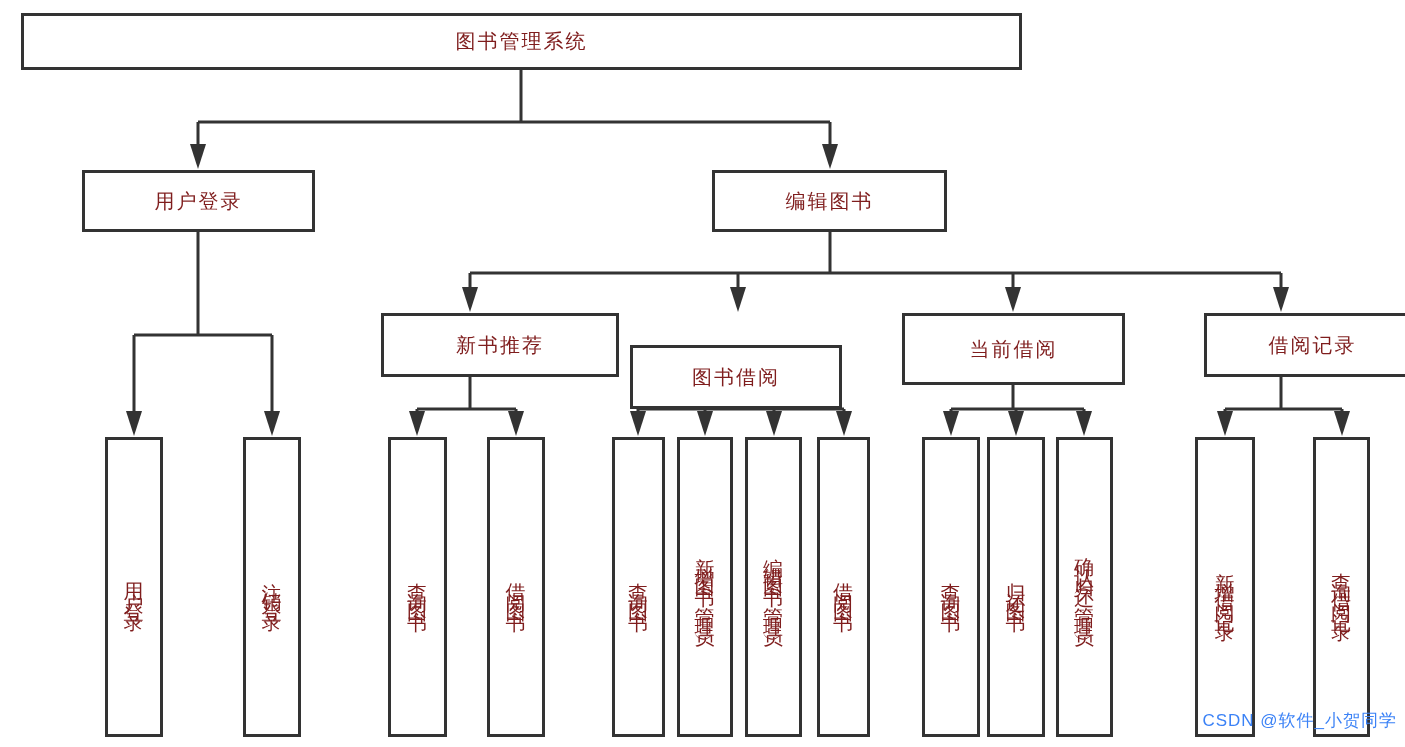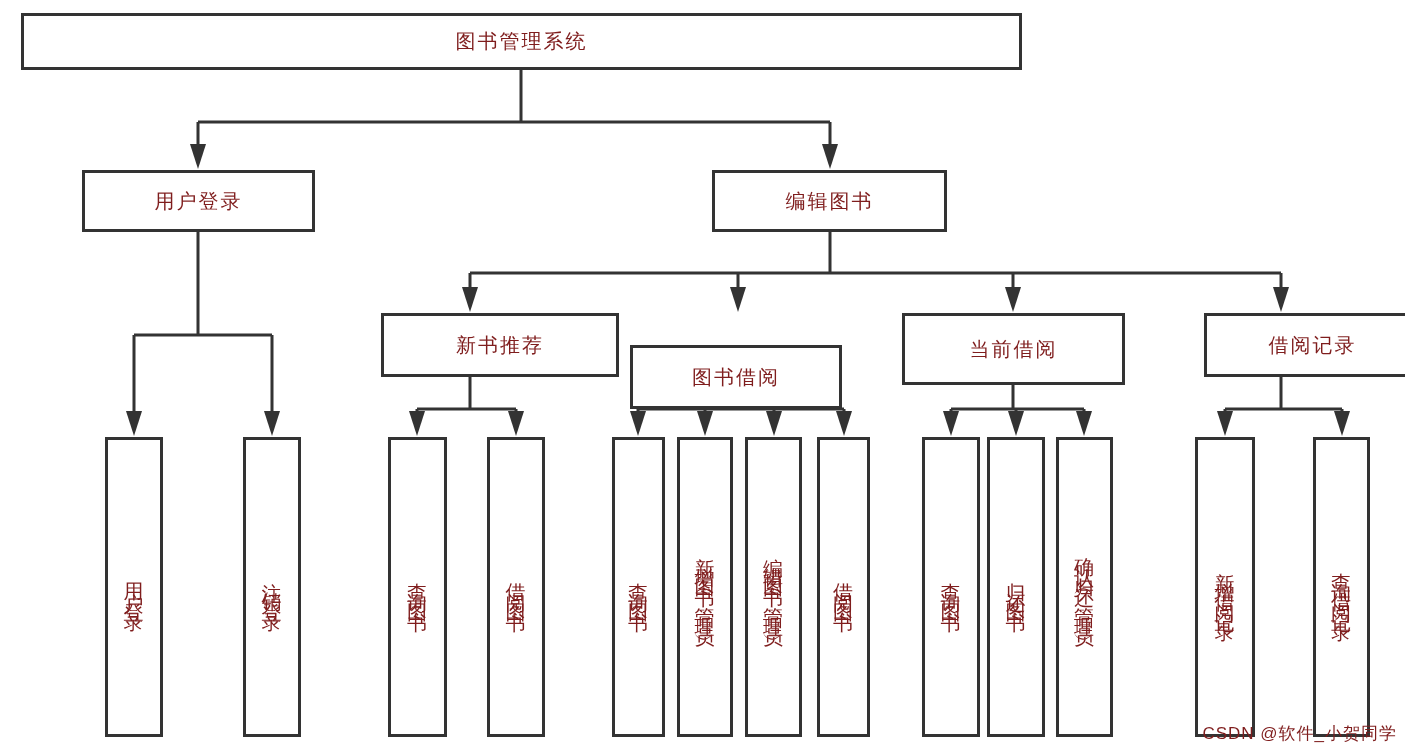--- a/index.html
+++ b/index.html
@@ -30,24 +30,24 @@
     text-orientation: mixed;
     letter-spacing: 10px;
     top: 437px;
     height: 300px;
     font-size: 20px;
     line-height: 1;
   }
   .watermark {
     position: absolute;
     right: 8px;
-    bottom: 2px;
+    bottom: 15px;
     font-size: 17px;
     letter-spacing: 1px;
-    color: #7f1d1d;
+    color: #3b82f6;
     user-select: none;
   }
 </style>
 </head>
 <body>
 
 <div id="stage">
 
   <svg id="wires" viewBox="0 0 1405 747" xmlns="http://www.w3.org/2000/svg">
     <g stroke="#333333" stroke-width="3" fill="none">

